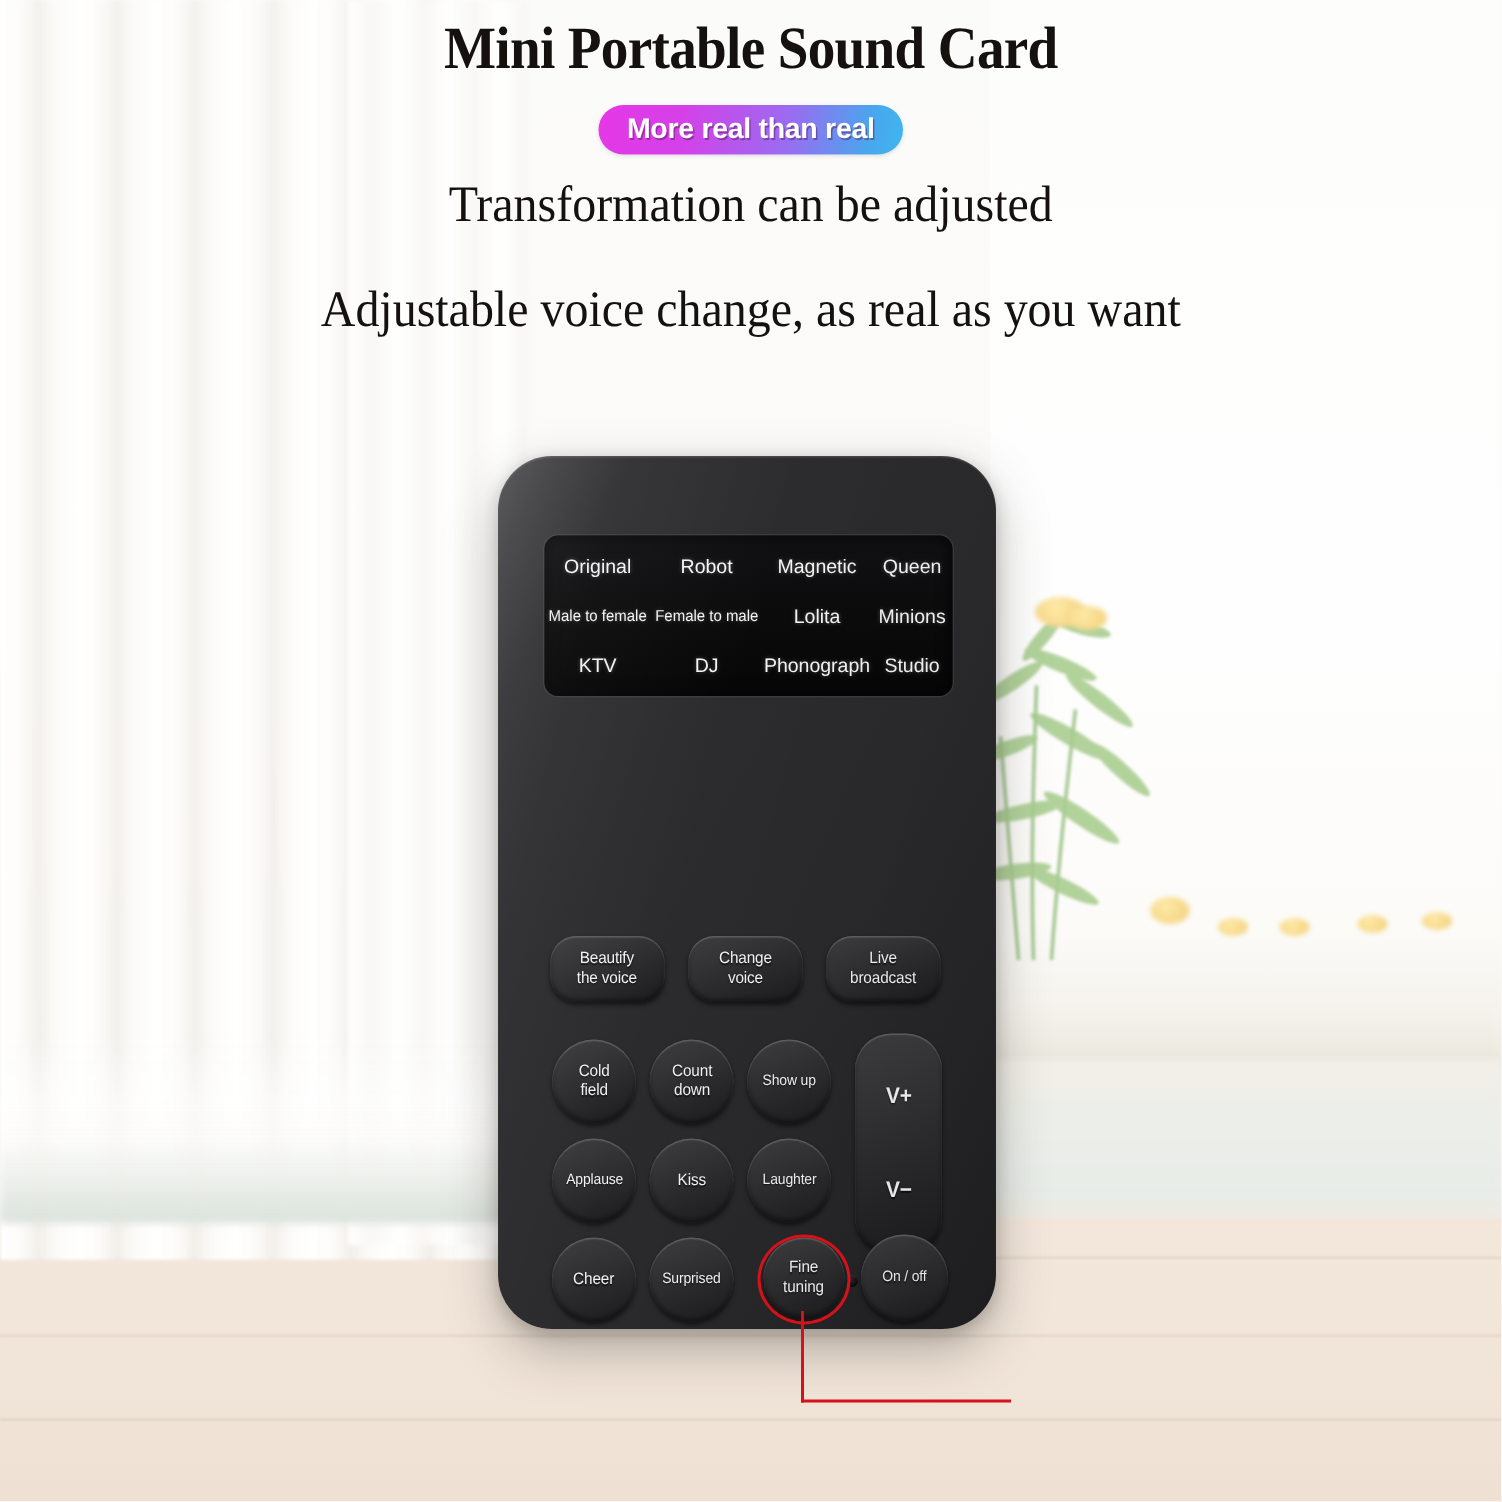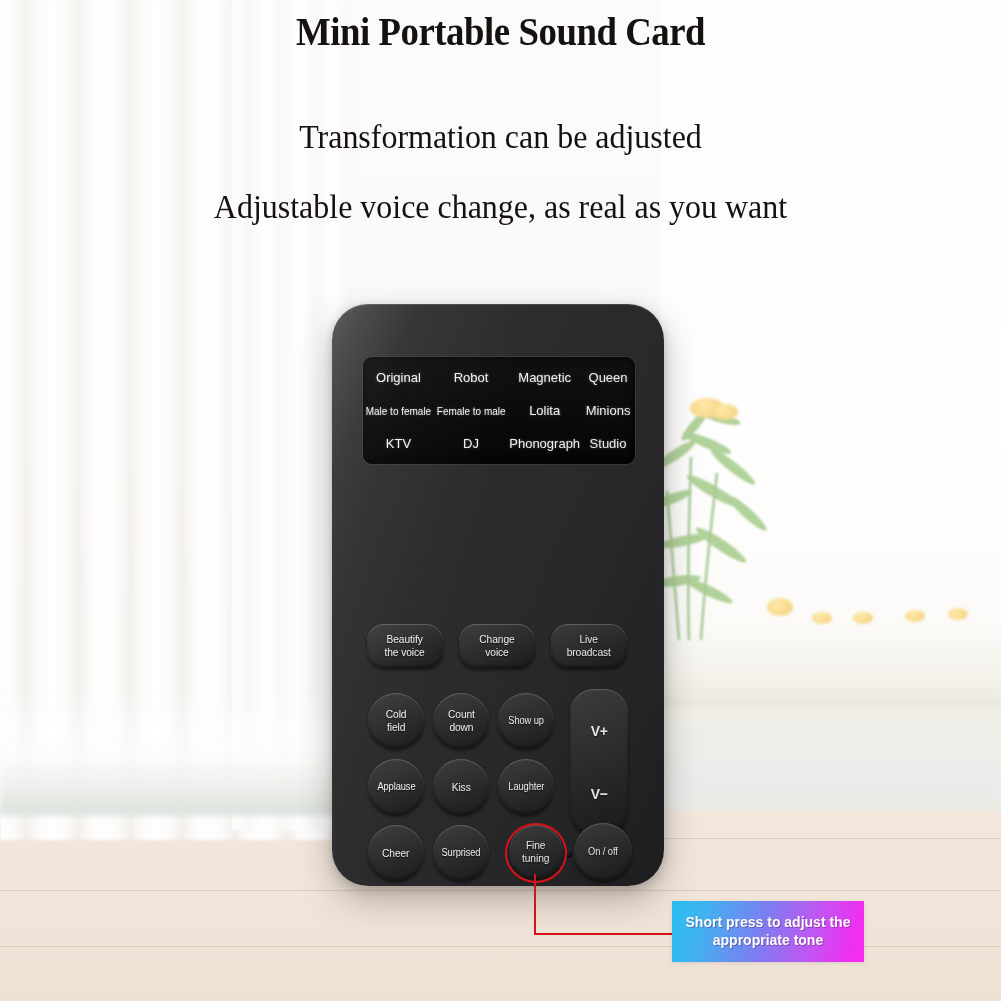--- a/index.html
+++ b/index.html
@@ -362,20 +362,23 @@
   <div class="flower" style="left:690px; top:398px; width:34px; height:20px;"></div>
   <div class="flower" style="left:712px; top:404px; width:26px; height:16px;"></div>
   <div class="flower" style="left:767px; top:598px; width:26px; height:18px;"></div>
   <div class="flower" style="left:812px; top:612px; width:20px; height:12px;"></div>
   <div class="flower" style="left:853px; top:612px; width:20px; height:12px;"></div>
   <div class="flower" style="left:905px; top:610px; width:20px; height:12px;"></div>
   <div class="flower" style="left:948px; top:608px; width:20px; height:12px;"></div>
 
   <div class="title">Mini Portable Sound Card</div>
 
+  <div class="badge">
+    <span class="badge-text">More real than real</span>
+  </div>
 
   <div class="subtitle subtitle-1">Transformation can be adjusted</div>
   <div class="subtitle subtitle-2">Adjustable voice change, as real as you want</div>
 
   <div class="device">
 
     <div class="screen">
       <div class="screen-grid">
         <span class="mode">Original</span>
         <span class="mode">Robot</span>
@@ -446,18 +449,14 @@
       <span class="lbl">On / off</span>
     </div>
 
     <div class="mic-hole"></div>
     <div class="device-sheen"></div>
   </div>
 
   <div class="annot-circle"></div>
   <div class="annot-line-v"></div>
   <div class="annot-line-h"></div>
-  <div class="callout">
-    <span class="callout-text">Short press to adjust the
-appropriate tone</span>
-  </div>
 
 </div>
 
 </body></html>

